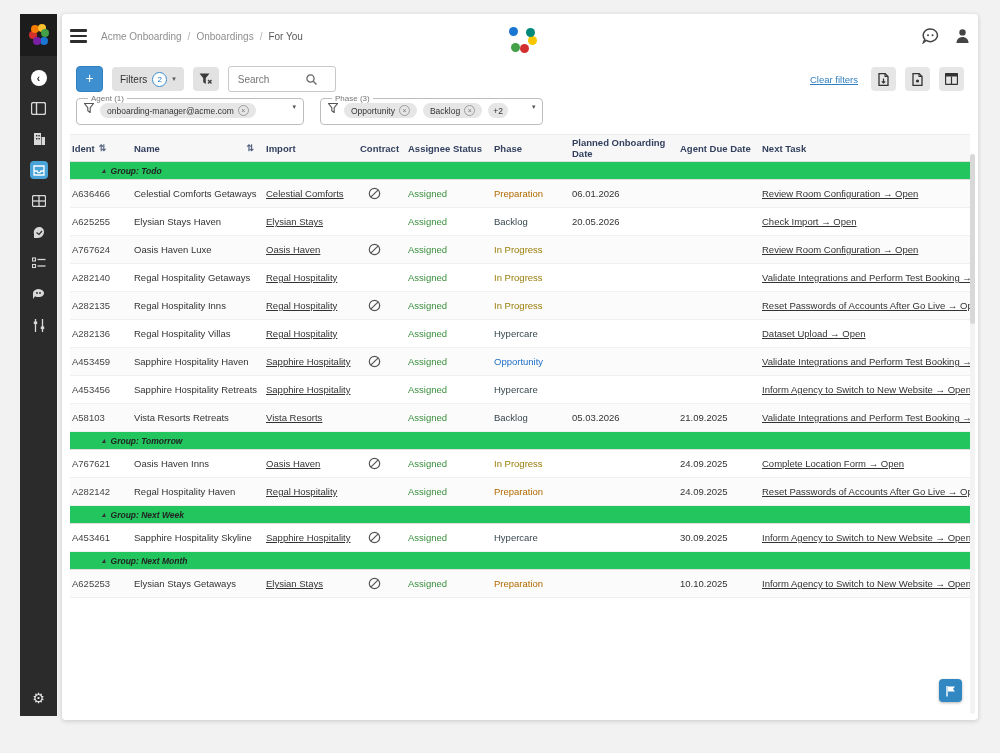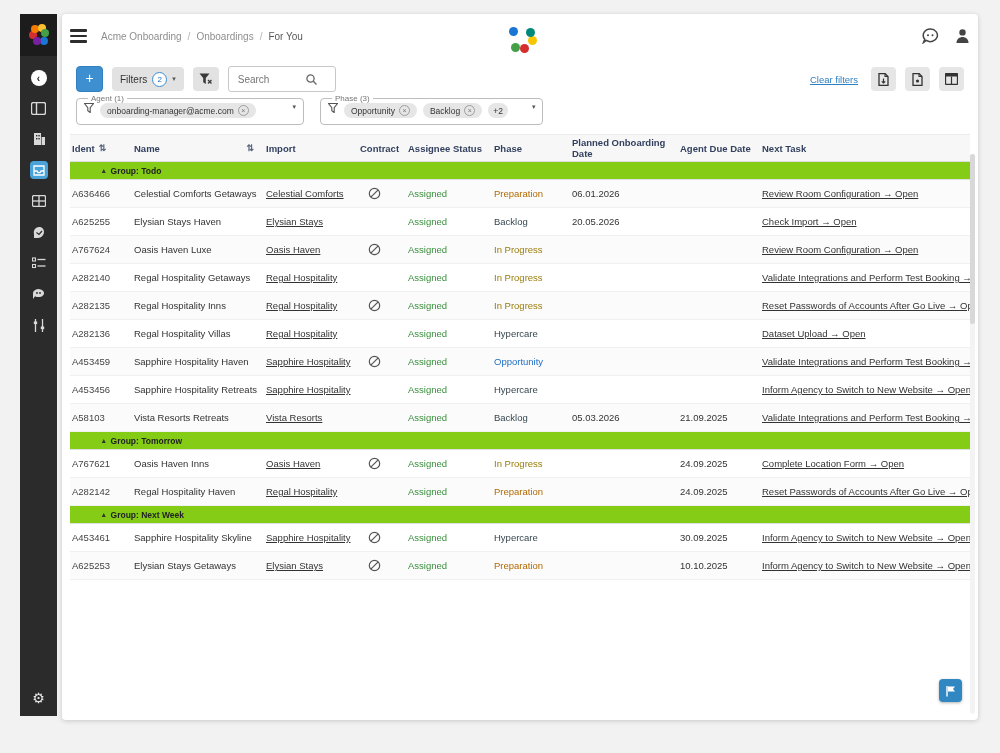--- a/index.html
+++ b/index.html
@@ -56,22 +56,22 @@
     padding:0 7px;font-size:8.5px;color:#333;cursor:pointer;white-space:nowrap;}
   .chip .x{width:9px;height:9px;border-radius:50%;color:#777;font-size:7px;display:flex;align-items:center;
     justify-content:center;border:1px solid #9e9e9e;}
   .flt-caret{margin-left:auto;font-size:7px;color:#555;padding-left:18px;}
   
   .table{margin-top:9px;padding:0 8px;position:relative;}
   .thead,.data-row{display:grid;grid-template-columns:62px 132px 94px 48px 86px 78px 108px 82px 1fr;align-items:center;}
   .thead{height:26px;background:#f7f7f7;border-top:1px solid #ececec;border-bottom:1px solid #dedede;}
   .hc{font-size:9.5px;font-weight:bold;color:#33415f;display:flex;align-items:center;gap:4px;padding-left:2px;cursor:pointer;}
   .sorticon{font-size:9px;color:#55627f;}
-  .group-row{height:17px;background:#84cc16;border-bottom:1px solid #e0e0e0;display:flex;align-items:center;
-    gap:5px;padding-left:32px;font-size:8.5px;font-weight:bold;color:#222;cursor:pointer;}
+  .group-row{height:17px;background:#22c55e;border-bottom:1px solid #e0e0e0;display:flex;align-items:center;
+    gap:5px;padding-left:32px;font-size:8.5px;font-weight:bold;color:#222;cursor:pointer;font-style:italic;}
   .group-row .tri{font-size:7px;color:#333;}
   .data-row{height:27px;border-bottom:1px solid #f0f0f0;font-size:9.5px;color:#333;}
   .data-row.alt{background:#fbfbfb;}
   .c{padding-left:2px;white-space:nowrap;overflow:hidden;}
   .ident{color:#444;}
   .lnk{color:#333;text-decoration:underline;cursor:pointer;}
   .contract{padding-left:10px;display:flex;align-items:center;}
   
   .scrolltrack{position:absolute;right:3px;top:140px;width:5px;height:560px;background:#f3f3f3;border-radius:3px;}
   .scrollthumb{width:5px;height:170px;background:#d8d8d8;border-radius:3px;}
@@ -470,20 +470,24 @@
               <circle cx="7" cy="7" r="5.6" fill="none" stroke="#555" stroke-width="1.3"></circle>
               <line x1="3.3" y1="10.7" x2="10.7" y2="3.3" stroke="#555" stroke-width="1.3"></line>
             </svg>
           </span>
           <span class="c" style="color:#388e3c">Assigned</span>
           <span class="c" style="color:#37474f">Hypercare</span>
           <span class="c"></span>
           <span class="c">30.09.2025</span>
           <span class="c"><a class="lnk">Inform Agency to Switch to New Website → Open</a></span>
         </div>
+        <div class="group-row">
+          <span class="tri">▴</span>
+          <span>Group: Next Month</span>
+        </div>
         <div class="data-row alt">
           <span class="c ident">A625253</span>
           <span class="c">Elysian Stays Getaways</span>
           <span class="c"><a class="lnk">Elysian Stays</a></span>
           <span class="c contract">
             <svg width="13" height="13" viewBox="0 0 14 14">
               <circle cx="7" cy="7" r="5.6" fill="none" stroke="#555" stroke-width="1.3"></circle>
               <line x1="3.3" y1="10.7" x2="10.7" y2="3.3" stroke="#555" stroke-width="1.3"></line>
             </svg>
           </span>

